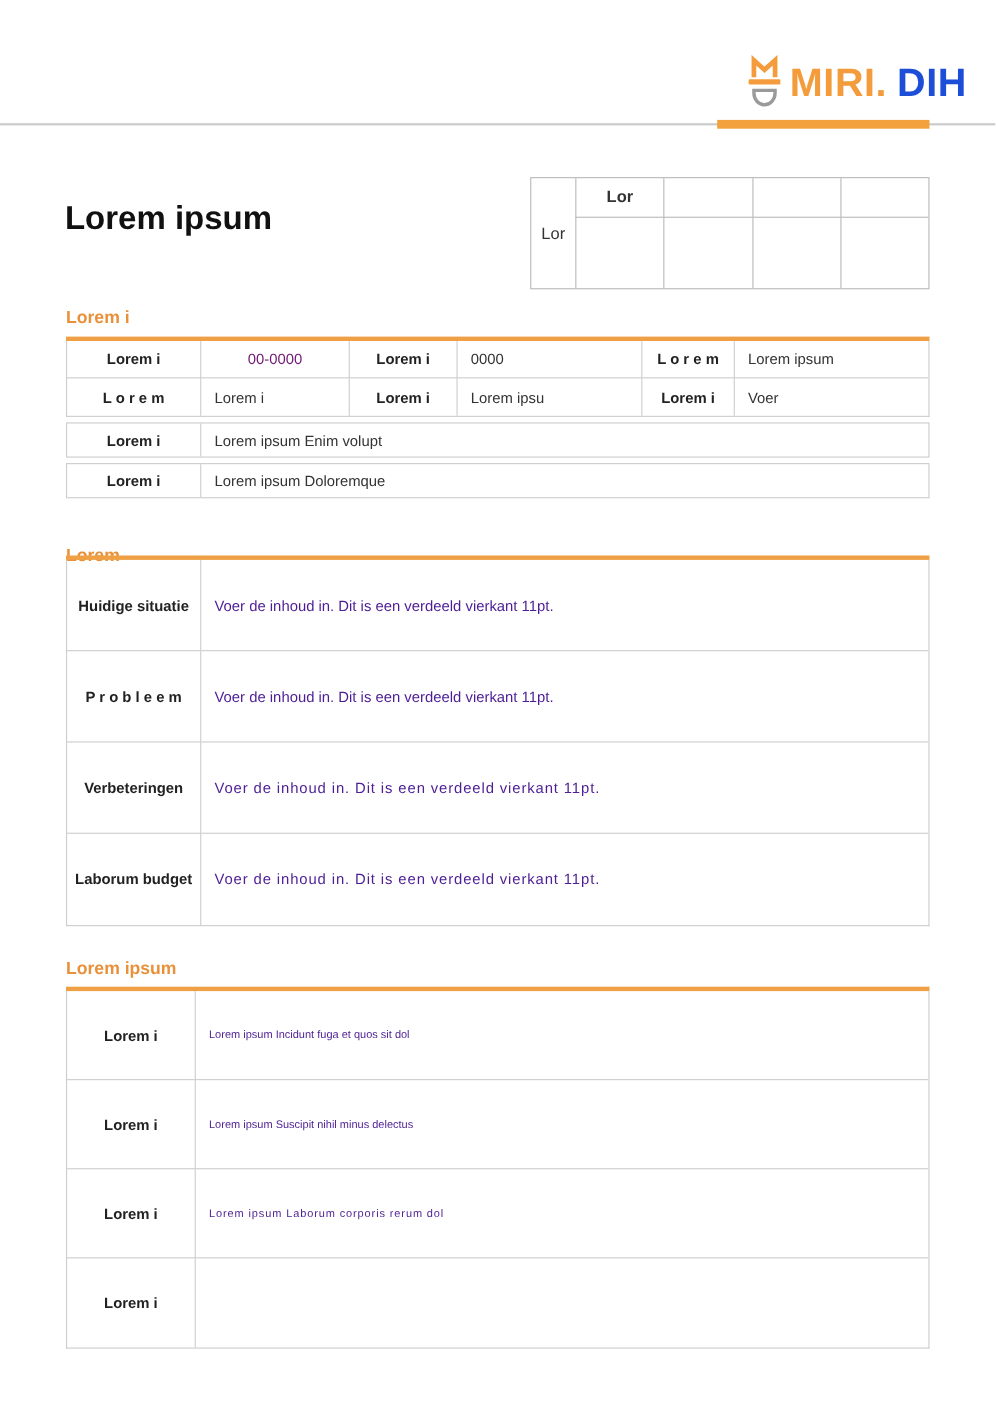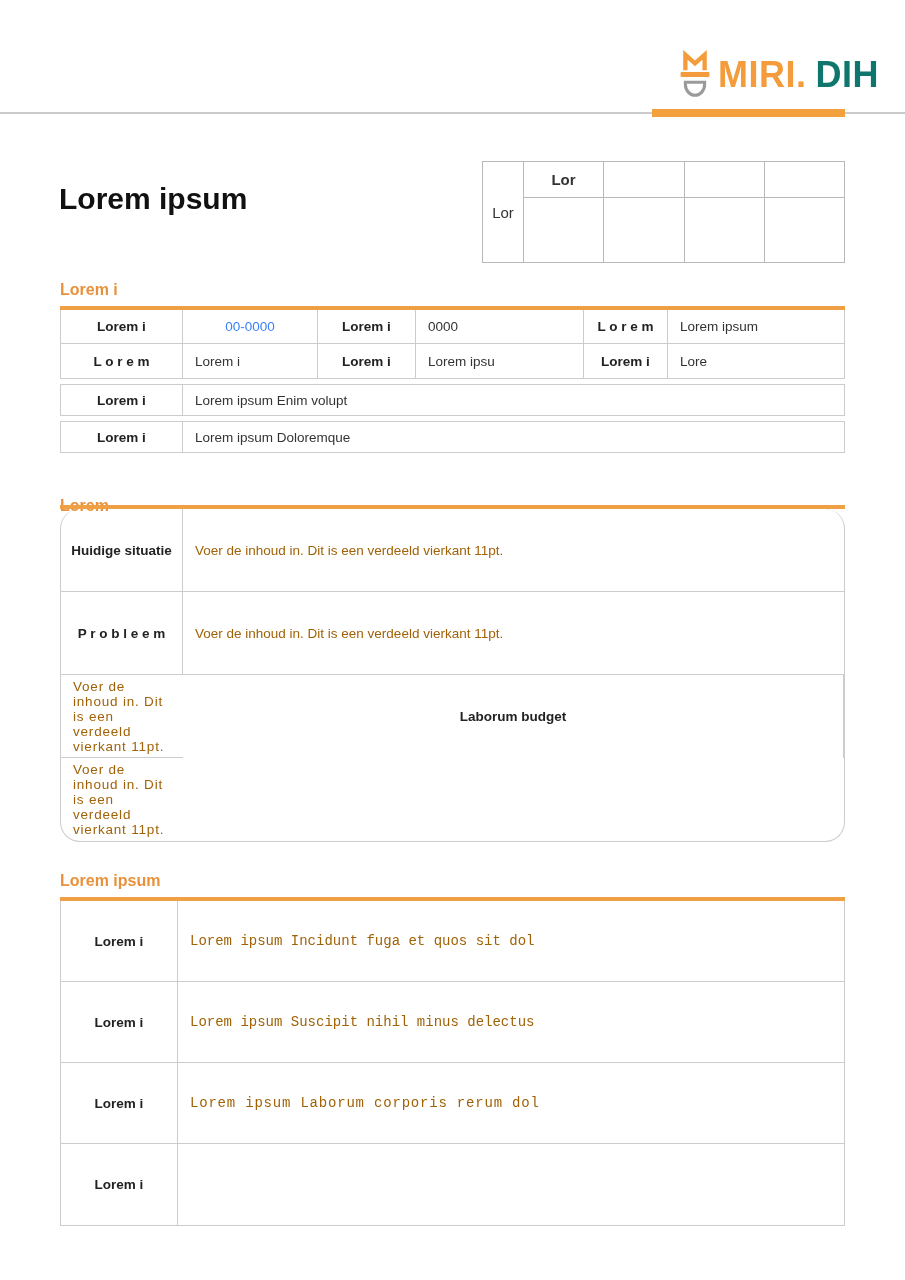--- a/index.html
+++ b/index.html
@@ -6,21 +6,21 @@
   .page{
     position:relative;width:905px;height:1280px;margin:0 auto;background:#fff;
     font-family:"Liberation Sans", sans-serif;color:#2e2e2e;overflow:hidden;padding-left:32px;
   }
 
   
   .brand{position:absolute;top:50px;right:58px;display:flex;align-items:center;gap:6px;}
   .brand-icon{display:block;}
   .brand-text{font-weight:700;font-size:36px;letter-spacing:.5px;line-height:1;}
   .brand-primary{color:#F49C3C;}
-  .brand-secondary{color:#0f766e;margin-left:3px;}
+  .brand-secondary{color:#1d4ed8;margin-left:3px;}
   .header-line{position:absolute;top:112px;left:0;width:905px;height:2px;background:#CBCBCB;}
   .header-accent{position:absolute;top:109px;left:652px;width:193px;height:8px;background:#F2A13C;}
 
   
   .doc-title{position:absolute;left:59px;top:162px;font-size:30px;font-weight:700;color:#111;}
 
   
   .meta-table{
     position:absolute;left:482px;top:161px;width:363px;height:102px;box-sizing:border-box;
     display:grid;grid-template-columns:40px 80px 81px 80px 1fr;grid-template-rows:36px 1fr;
@@ -46,46 +46,46 @@
   .t1{top:306px;}
   .t1-grid{
     display:grid;grid-template-columns:122px 135px 98px 168px 84px 1fr;grid-auto-rows:34px;
     border:1px solid #CCCCCC;border-top:none;box-sizing:border-box;font-size:13.5px;
   }
   .t1-grid .cell{display:flex;align-items:center;box-sizing:border-box;border-right:1px solid #CCCCCC;}
   .t1-grid .row1{border-bottom:1px solid #CCCCCC;}
   .t1-grid .last{border-right:none;}
   .lblc{justify-content:center;font-weight:700;color:#222;}
   .valc{padding-left:12px;color:#333;}
-  .valc-c{justify-content:center;color:#3b82f6;}
+  .valc-c{justify-content:center;color:#701a75;}
   .t1-wide{
     margin-top:5px;border:1px solid #CCCCCC;box-sizing:border-box;height:32px;display:flex;font-size:13.5px;
   }
   .t1-wide .lbl{width:122px;border-right:1px solid #CCCCCC;display:flex;align-items:center;justify-content:center;font-weight:700;color:#222;box-sizing:border-box;}
   .t1-wide .val{flex:1;display:flex;align-items:center;padding-left:12px;color:#333;}
 
   
   .t2{top:505px;}
   .t3{top:897px;}
   .lv-grid{
     display:grid;border:1px solid #CCCCCC;border-top:none;box-sizing:border-box;font-size:13.5px;
   }
-  .t2 .lv-grid{grid-template-columns:122px 1fr;grid-auto-rows:83px;border-radius:20px;}
+  .t2 .lv-grid{grid-template-columns:122px 1fr;grid-auto-rows:83px;}
   .t3 .lv-grid{grid-template-columns:117px 1fr;grid-auto-rows:81px;}
   .lv-grid .lbl{
     display:flex;align-items:center;justify-content:center;text-align:center;font-weight:700;color:#222;
     border-right:1px solid #CCCCCC;border-bottom:1px solid #CCCCCC;box-sizing:border-box;padding:0 4px;
   }
   .lv-grid .val{
-    display:flex;align-items:center;padding-left:12px;padding-right:10px;color:#a16207;
+    display:flex;align-items:center;padding-left:12px;padding-right:10px;color:#4c1d95;
     border-bottom:1px solid #CCCCCC;box-sizing:border-box;
   }
   .lv-grid .bottom{border-bottom:none;}
   .ls{letter-spacing:.8px;}
-  .t3 .val{font-size:14px;font-family:Liberation Mono, monospace;}
+  .t3 .val{font-size:10px;}
 </style>
 </head>
 <body>
 
 <div class="page">
 
   <div class="brand">
     <svg class="brand-icon" width="34" height="50" viewBox="0 0 34 52" aria-hidden="true">
       <polyline points="7,21 7,5 17,14 27,5 27,21" fill="none" stroke="#F49C3C" stroke-width="4.5"></polyline>
       <rect x="2" y="23" width="30" height="5" rx="1" fill="#F49C3C"></rect>
@@ -119,40 +119,41 @@
       <div class="cell valc-c row1">00-0000</div>
       <div class="cell lblc row1">Lorem i</div>
       <div class="cell valc row1">0000</div>
       <div class="cell lblc row1">L o r e m</div>
       <div class="cell valc row1 last">Lorem ipsum</div>
       <div class="cell lblc">L o r e m</div>
       <div class="cell valc">Lorem i</div>
       <div class="cell lblc">Lorem i</div>
       <div class="cell valc">Lorem ipsu</div>
       <div class="cell lblc">Lorem i</div>
-      <div class="cell valc last">Lore</div>
+      <div class="cell valc last">Voer</div>
     </div>
     <div class="t1-wide">
       <div class="lbl">Lorem i</div>
       <div class="val">Lorem ipsum Enim volupt</div>
     </div>
     <div class="t1-wide">
       <div class="lbl">Lorem i</div>
       <div class="val">Lorem ipsum Doloremque</div>
     </div>
   </div>
 
   <div class="sec-head sec2-head">Lorem</div>
   <div class="tbl t2">
     <div class="accent-bar"></div>
     <div class="lv-grid">
       <div class="lbl">Huidige situatie</div>
       <div class="val">Voer de inhoud in. Dit is een verdeeld vierkant 11pt.</div>
       <div class="lbl">P r o b l e e m</div>
       <div class="val">Voer de inhoud in. Dit is een verdeeld vierkant 11pt.</div>
+      <div class="lbl">Verbeteringen</div>
       <div class="val ls">Voer de inhoud in. Dit is een verdeeld vierkant 11pt.</div>
       <div class="lbl bottom">Laborum budget</div>
       <div class="val ls bottom">Voer de inhoud in. Dit is een verdeeld vierkant 11pt.</div>
     </div>
   </div>
 
   <div class="sec-head sec3-head">Lorem ipsum</div>
   <div class="tbl t3">
     <div class="accent-bar"></div>
     <div class="lv-grid">

